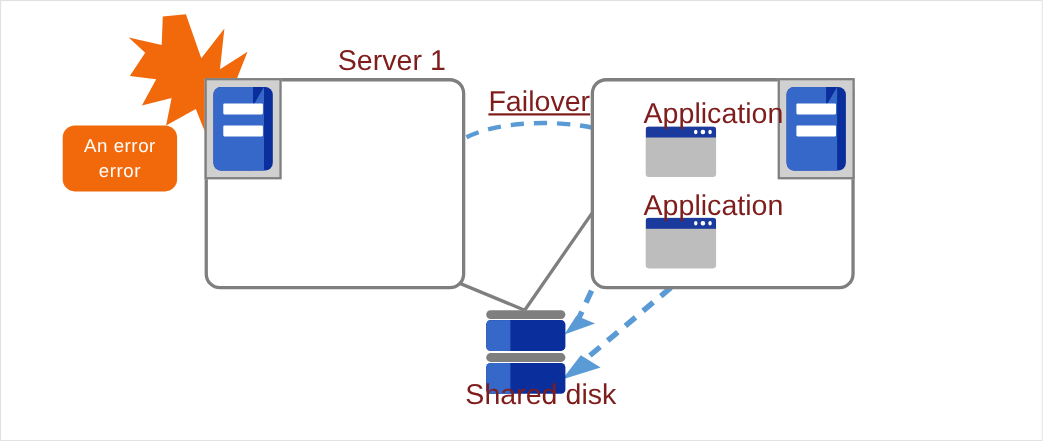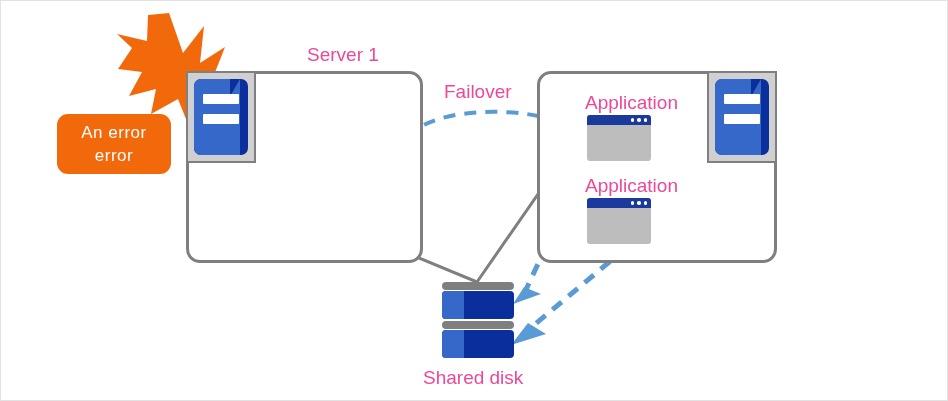--- a/index.html
+++ b/index.html
@@ -21,38 +21,38 @@
   }
   #svg-layer {
     position: absolute;
     left: 0;
     top: 0;
     width: 948px;
     height: 401px;
   }
   .lbl {
     position: absolute;
-    color: #ec4899;
-    font-size: 19px;
+    color: #7f1d1d;
+    font-size: 26px;
     line-height: 22px;
     white-space: nowrap;
     font-family: "Liberation Sans", sans-serif;
   }
   #server1-title { left: 306px; top: 43px; }
   #server2-title { left: 577px; top: 43px; }
-  #failover-label { left: 443px; top: 80px; }
+  #failover-label { left: 443px; top: 80px; text-decoration: underline; }
   #app1-label { left: 584px; top: 91px; }
   #app2-label { left: 584px; top: 174px; }
-  #shareddisk-label { left: 422px; top: 366px; }
+  #shareddisk-label { left: 422px; top: 346px; }
 
   .error-box {
     position: absolute;
     left: 56px;
     top: 113px;
-    width: 114px;
+    width: 104px;
     height: 60px;
     background: #f2690c;
     border-radius: 11px;
     color: #ffffff;
     font-size: 17px;
     line-height: 23px;
     text-align: center;
     display: flex;
     flex-direction: column;
     align-items: center;

